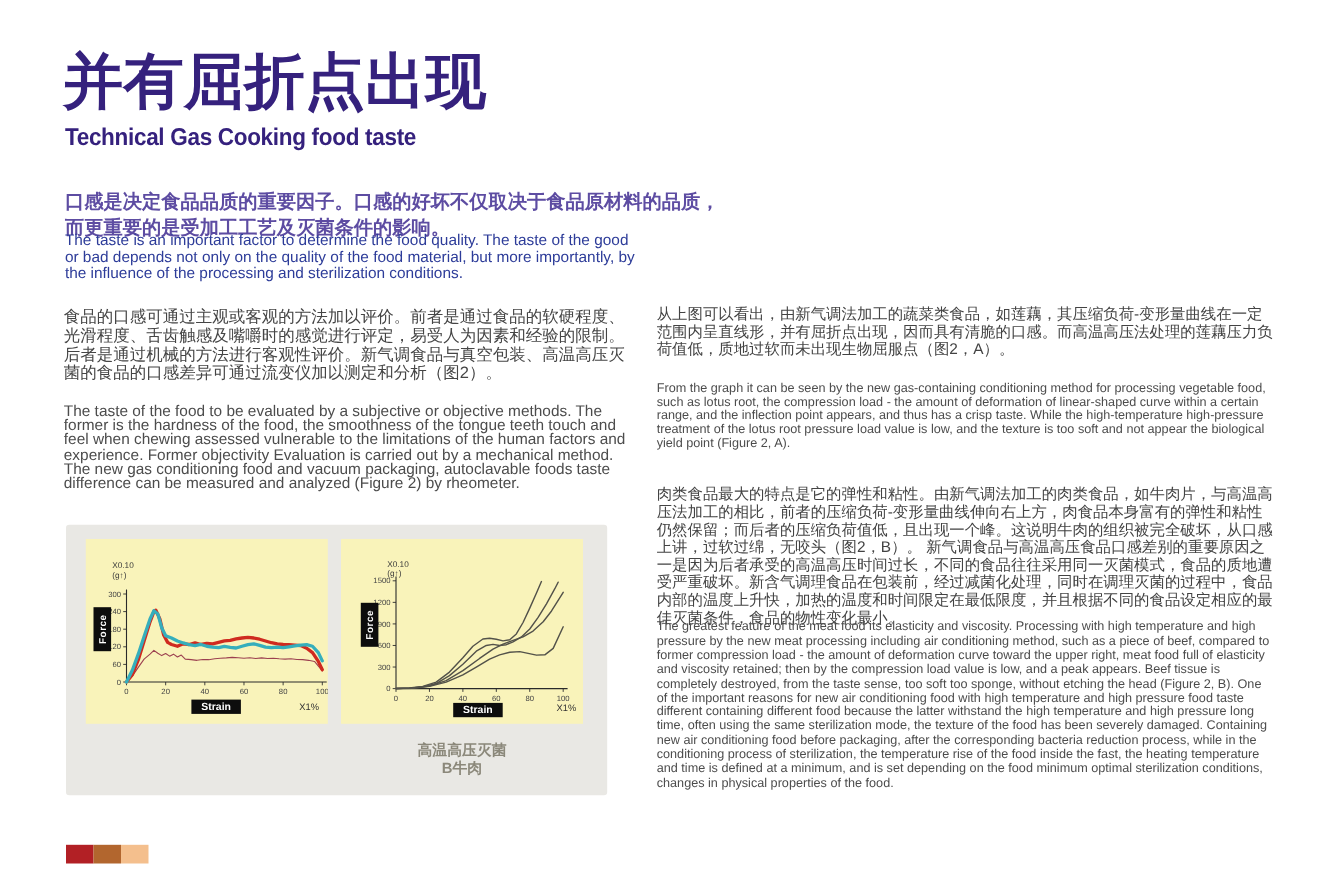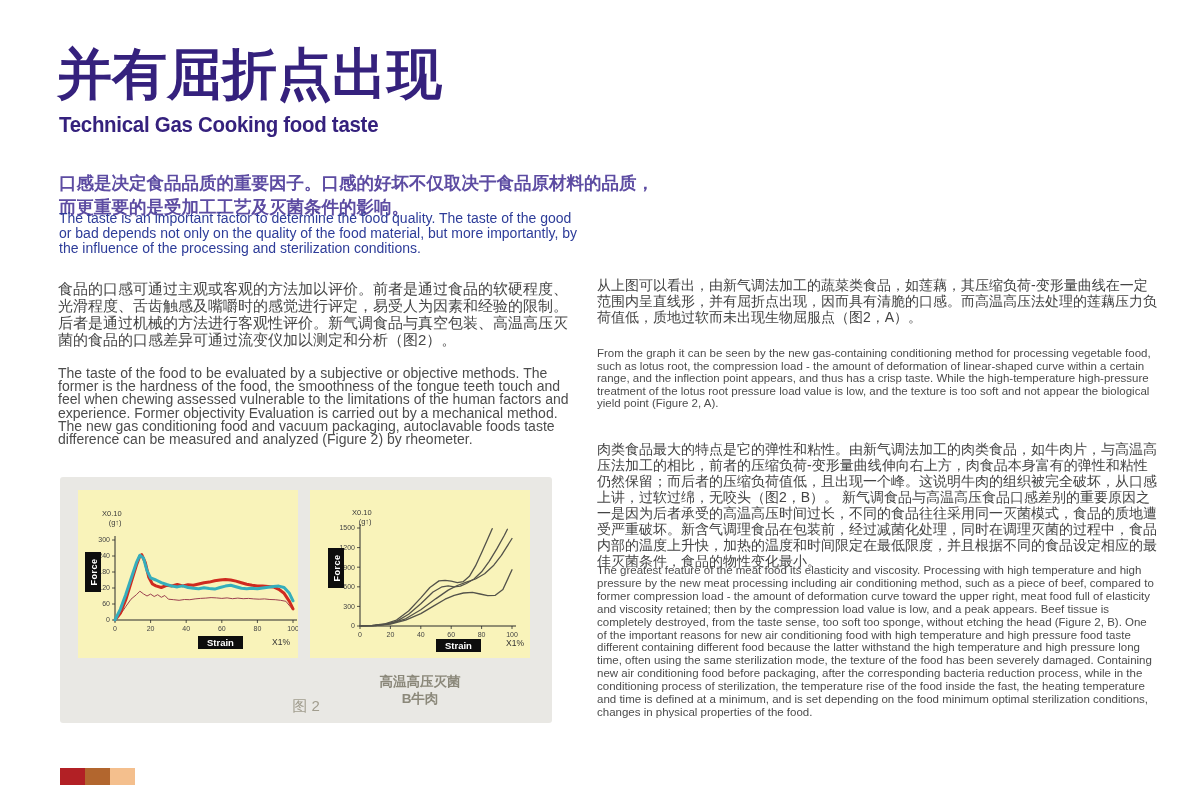--- a/index.html
+++ b/index.html
@@ -15,26 +15,26 @@
   .body-en-left{left:58px;top:367px;width:520px;font-size:14px;line-height:13.2px;color:#4c4c4c;}
   .body-zh-r1{left:597px;top:277px;width:562px;font-size:14px;line-height:16px;color:#434343;}
   .body-en-r1{left:597px;top:347px;width:562px;font-size:11.5px;line-height:12.5px;color:#4c4c4c;}
   .body-zh-r2{left:597px;top:441px;width:562px;font-size:14px;line-height:16px;color:#434343;}
   .body-en-r2{left:597px;top:564px;width:562px;font-size:11.5px;line-height:12.9px;color:#4c4c4c;}
   .figure-container{left:60px;top:477px;width:492px;height:246px;background:#e9e8e4;border-radius:3px;}
   .chart-panel{position:absolute;top:13px;width:220px;height:168px;background:#f9f3ba;}
   .panel-a{left:18px;}
   .panel-b{left:250px;}
   .chart-svg{position:absolute;left:0;top:0;}
-  .unit-label{position:absolute;font-size:7.5px;line-height:9px;color:#3a3a3a;text-align:right;}
+  .unit-label{position:absolute;font-size:7.5px;line-height:9px;color:#3a3a3a;}
   .force-box{position:absolute;width:16px;height:40px;background:#0d0d0d;color:#ffffff;
        display:flex;align-items:center;justify-content:center;}
   .force-box span{transform:rotate(-90deg);font-size:9px;font-weight:bold;letter-spacing:.5px;}
   .strain-box{position:absolute;height:13px;background:#0d0d0d;color:#ffffff;font-size:9.5px;
-       font-weight:bold;display:flex;align-items:center;justify-content:flex-start;padding:0 9px;margin-left:24px;}
+       font-weight:bold;display:flex;align-items:center;justify-content:flex-start;padding:0 9px;}
   .xscale-label{position:absolute;font-size:8.5px;color:#333333;}
   .panel-caption{position:absolute;width:220px;text-align:center;font-size:13.5px;line-height:17px;
        font-weight:600;color:#8b887a;}
   .figure-label{position:absolute;left:0;width:100%;text-align:center;top:220px;font-size:15px;color:#a19d8e;}
   .swatch-row{left:60px;top:768px;display:flex;}
   .swatch{width:25px;height:17px;}
 </style>
 </head>
 <body>
 
@@ -143,20 +143,19 @@
     <div class="strain-box" style="left:102px;top:149px;">
       <span>Strain</span>
     </div>
     <div class="xscale-label" style="left:196px;top:148px;">X1%</div>
   </div>
 
   <div class="panel-caption" style="left:250px;top:196px;">
     <div>高温高压灭菌</div>
     <div>B牛肉</div>
   </div>
-  <div class="figure-label">图 2</div>
 </div>
 
 <div class="abs swatch-row" id="swatch-row">
     <div class="swatch" style="background: rgb(178, 32, 37);"></div>
     <div class="swatch" style="background: rgb(178, 102, 46);"></div>
     <div class="swatch" style="background: rgb(244, 191, 141);"></div>
   </div>
 
 </body></html>

